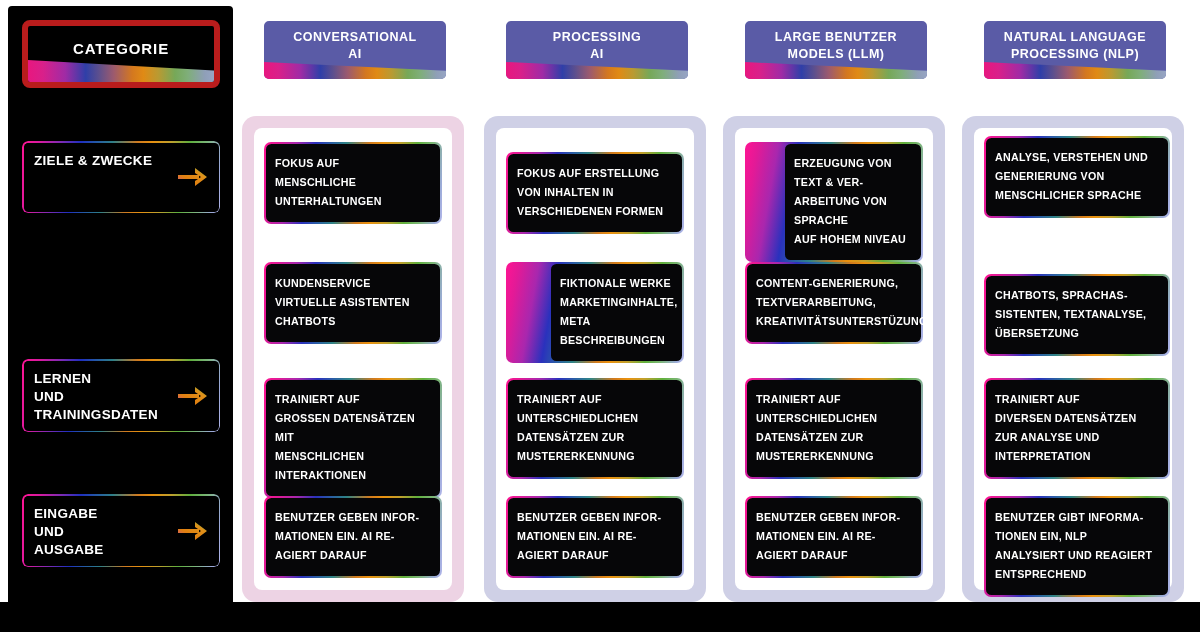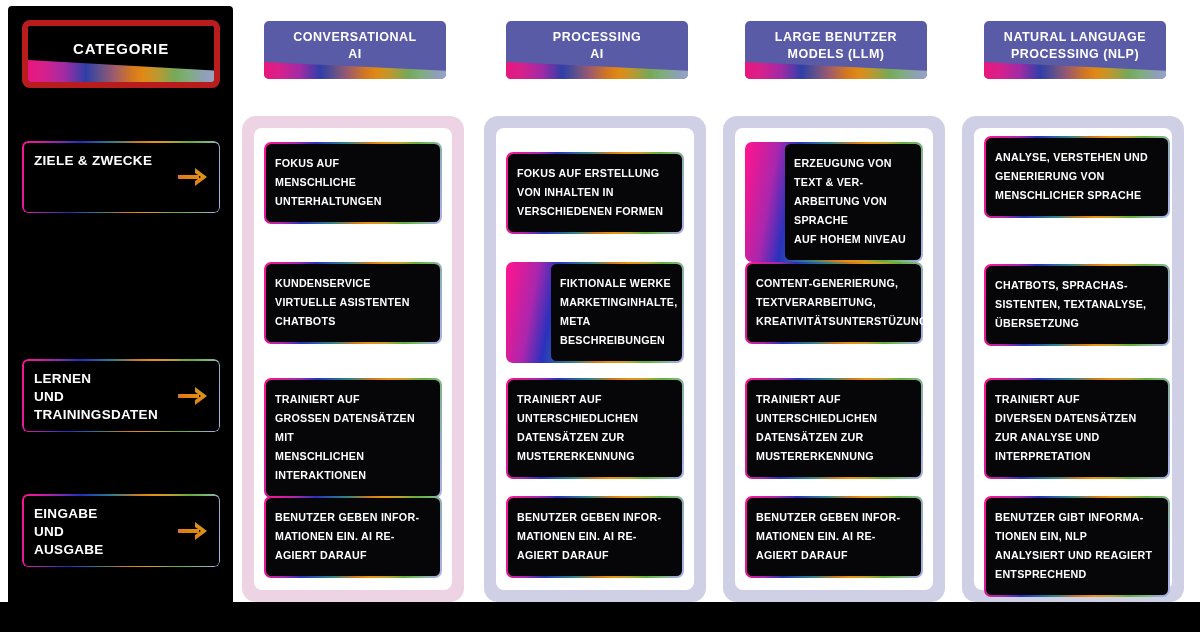--- a/index.html
+++ b/index.html
@@ -427,21 +427,21 @@
     </div>
     <div class="col-panel panel-lav">
       <div class="col-panel-inner">
         <div class="card" style="top:8px;">
           <div class="card-inner">
               <div class="card-text">ANALYSE, VERSTEHEN UND
 GENERIERUNG VON
 MENSCHLICHER SPRACHE</div>
             </div>
         </div>
-        <div class="card" style="top:136px;">
+        <div class="card" style="top:146px;">
           <div class="card-inner">
               <div class="card-text">CHATBOTS, SPRACHAS-
 SISTENTEN, TEXTANALYSE,
 ÜBERSETZUNG</div>
             </div>
         </div>
         <div class="card" style="top:250px;">
           <div class="card-inner">
               <div class="card-text">TRAINIERT AUF
 DIVERSEN DATENSÄTZEN

